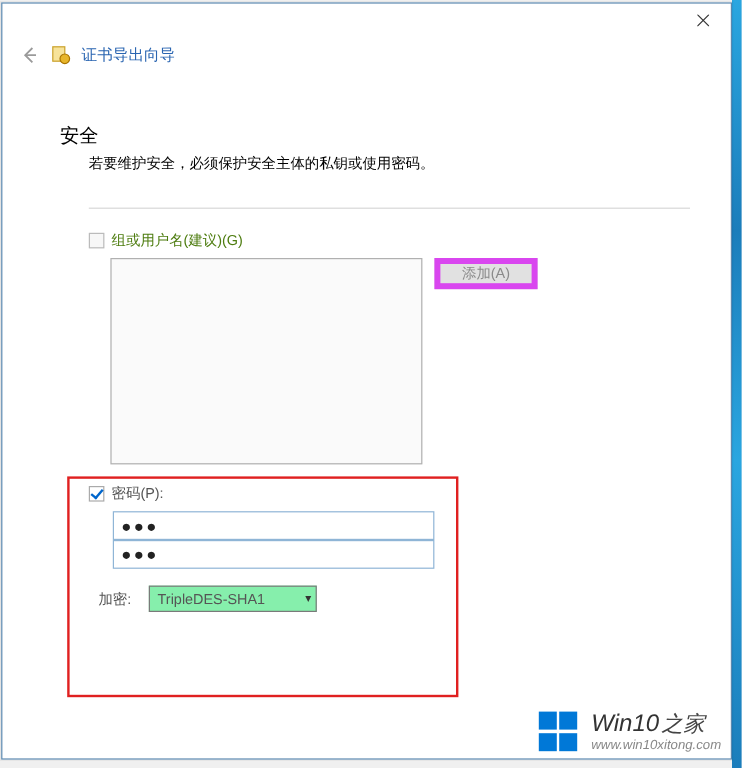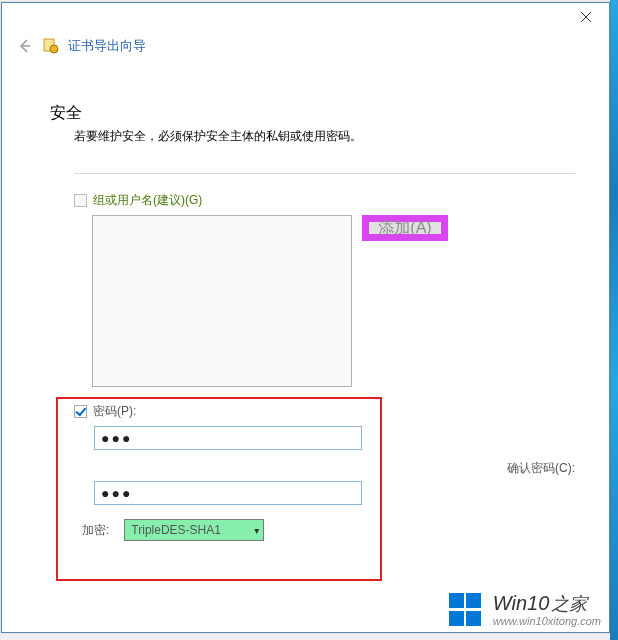--- a/index.html
+++ b/index.html
@@ -117,23 +117,23 @@
   }
   .btn-col {
     display: flex;
     flex-direction: column;
     gap: 8px;
   }
   .winbtn {
     width: 86px;
     height: 26px;
     background: #e1e1e1;
-    border: 7px solid #d946ef;
+    border: 5px solid #d946ef;
     color: #8a8a8a;
-    font-size: 16px;
+    font-size: 12px;
     display: flex;
     align-items: center;
     justify-content: center;
     cursor: default;
   }
   
   .hl-box {
     position: absolute;
     left: 54px;
     top: 394px;
@@ -248,21 +248,20 @@
     </div>
 
     <div class="pwd-area">
       <div class="row-chk">
         <span class="chk checked"></span>
         <span class="label-txt">密码(P):</span>
       </div>
       <div class="pwd-input">
         <span>●●●</span>
       </div>
-      <div class="sublabel">确认密码(C):</div>
       <div class="pwd-input">
         <span>●●●</span>
       </div>
 
       <div class="enc-row">
         <span>加密:</span>
         <div class="combo">
           <span>TripleDES-SHA1</span>
           <span class="chev">▾</span>
         </div>

